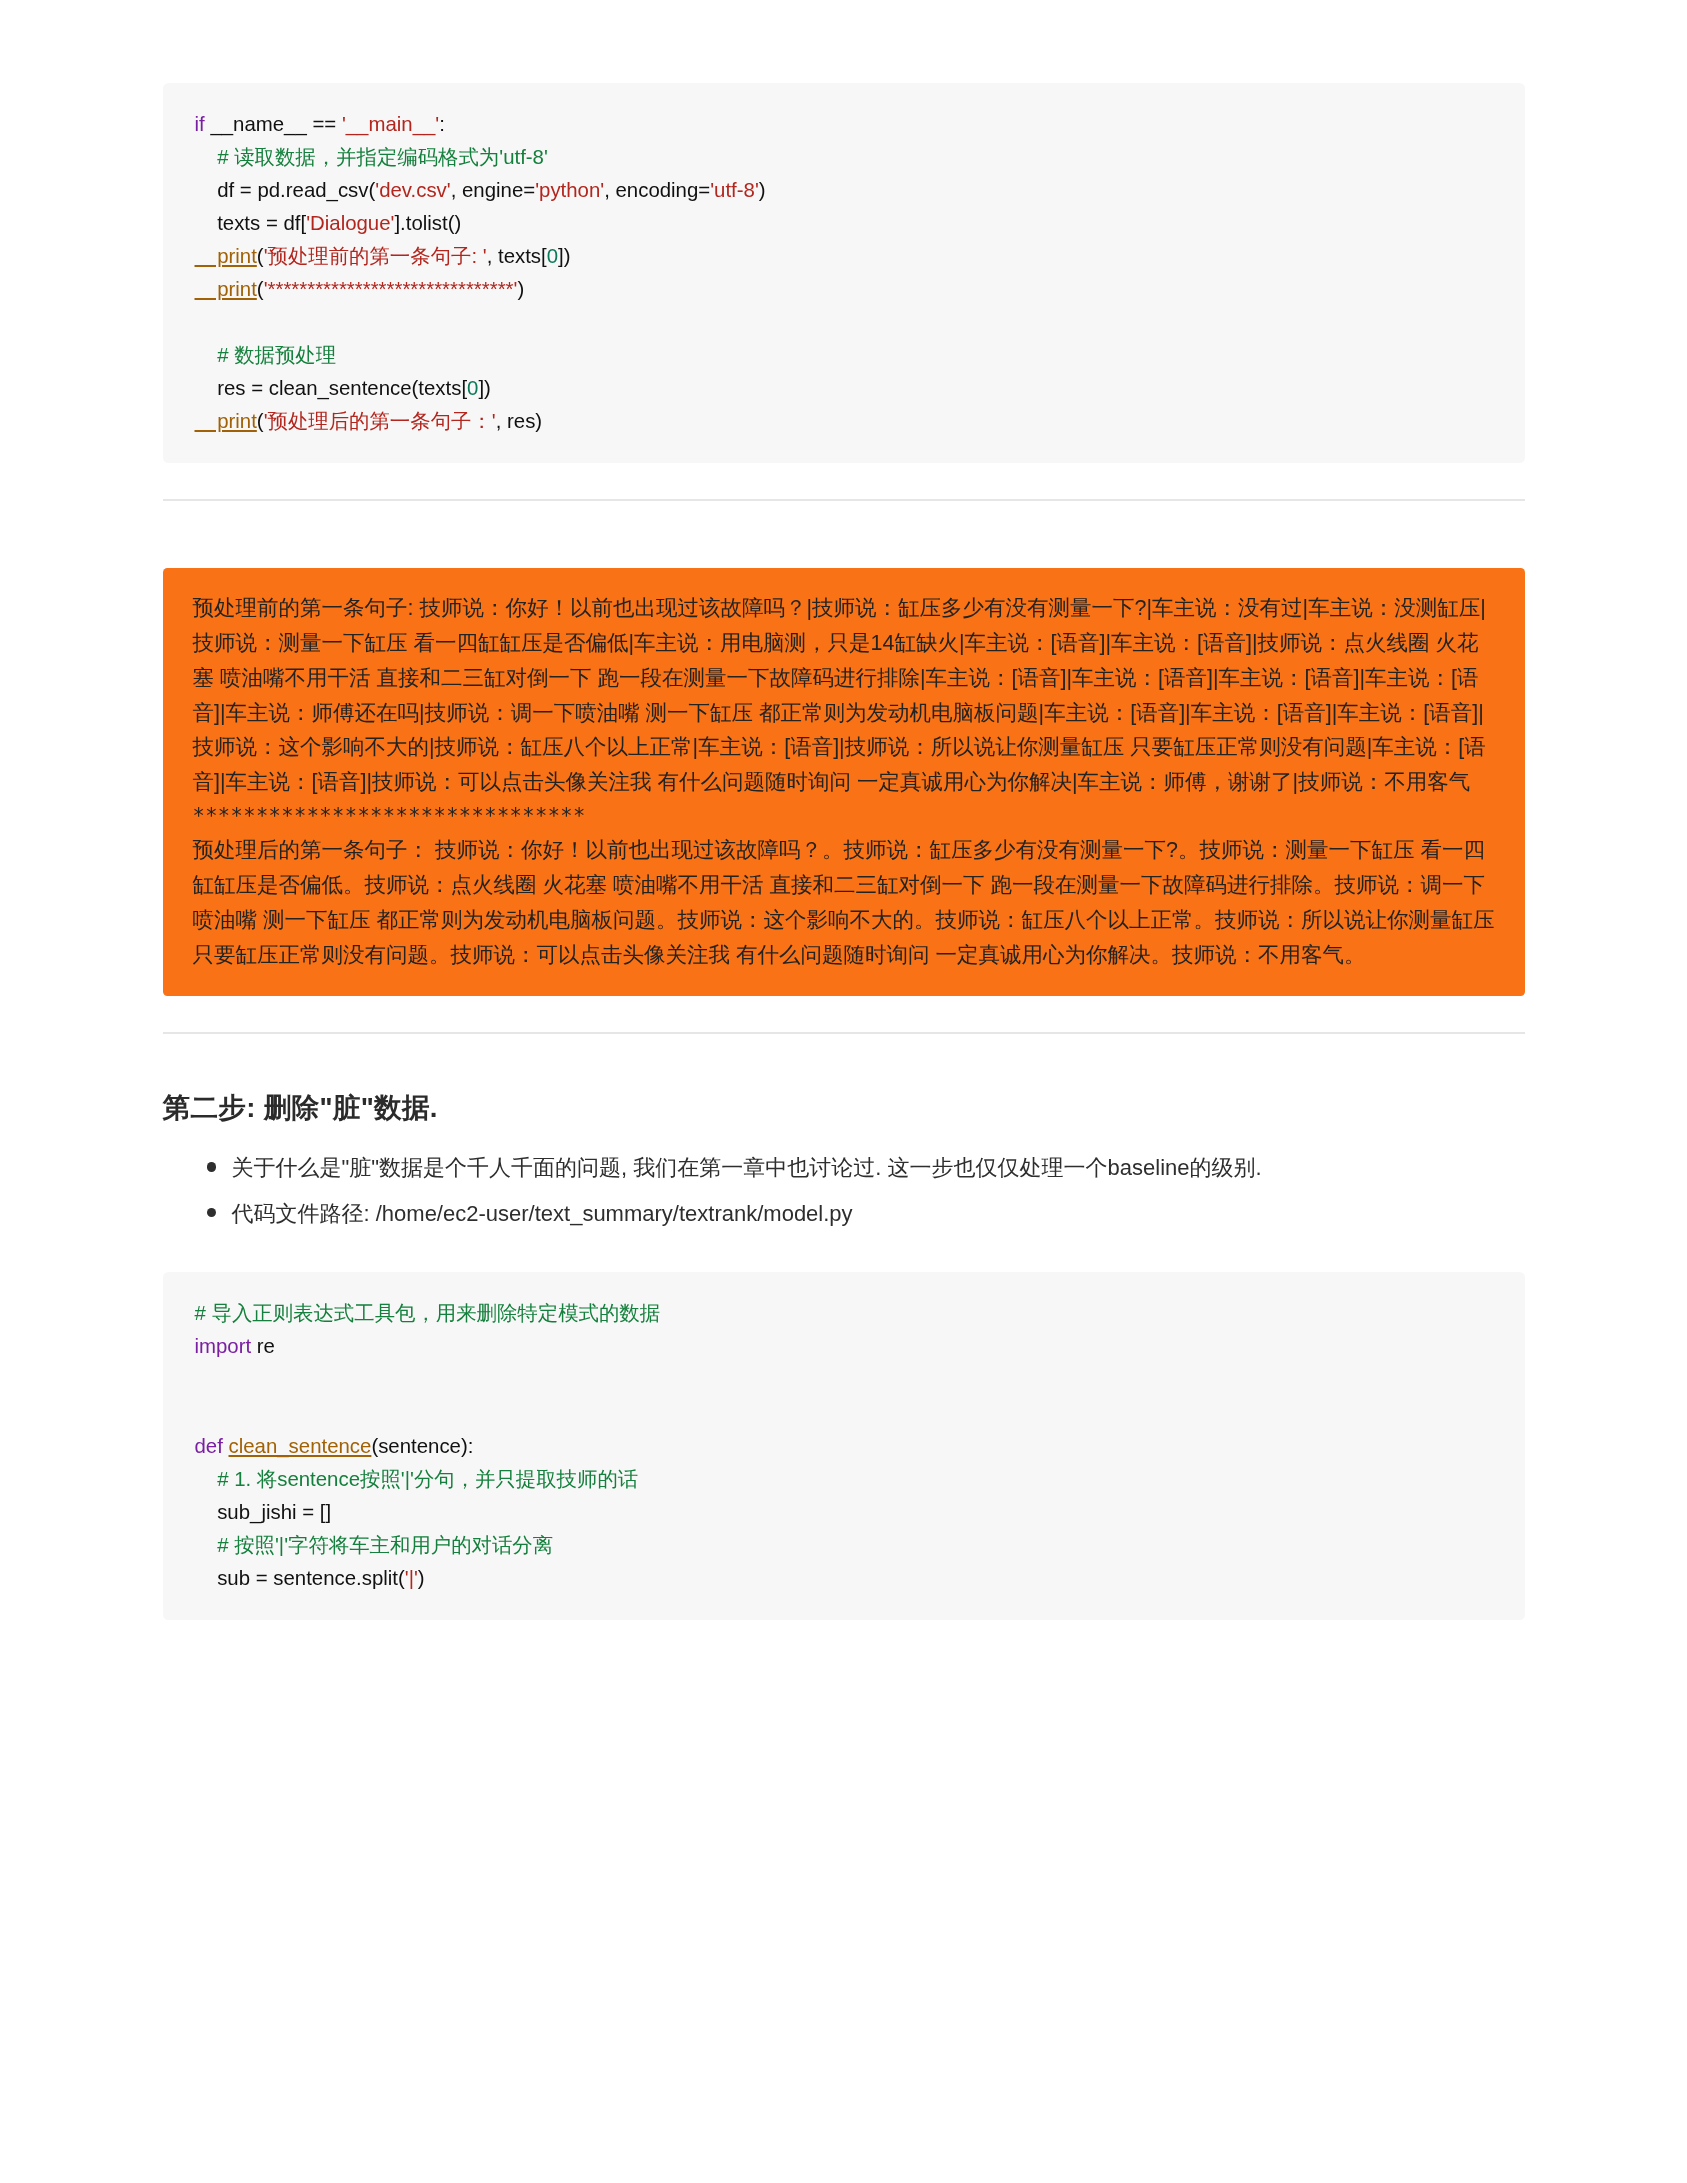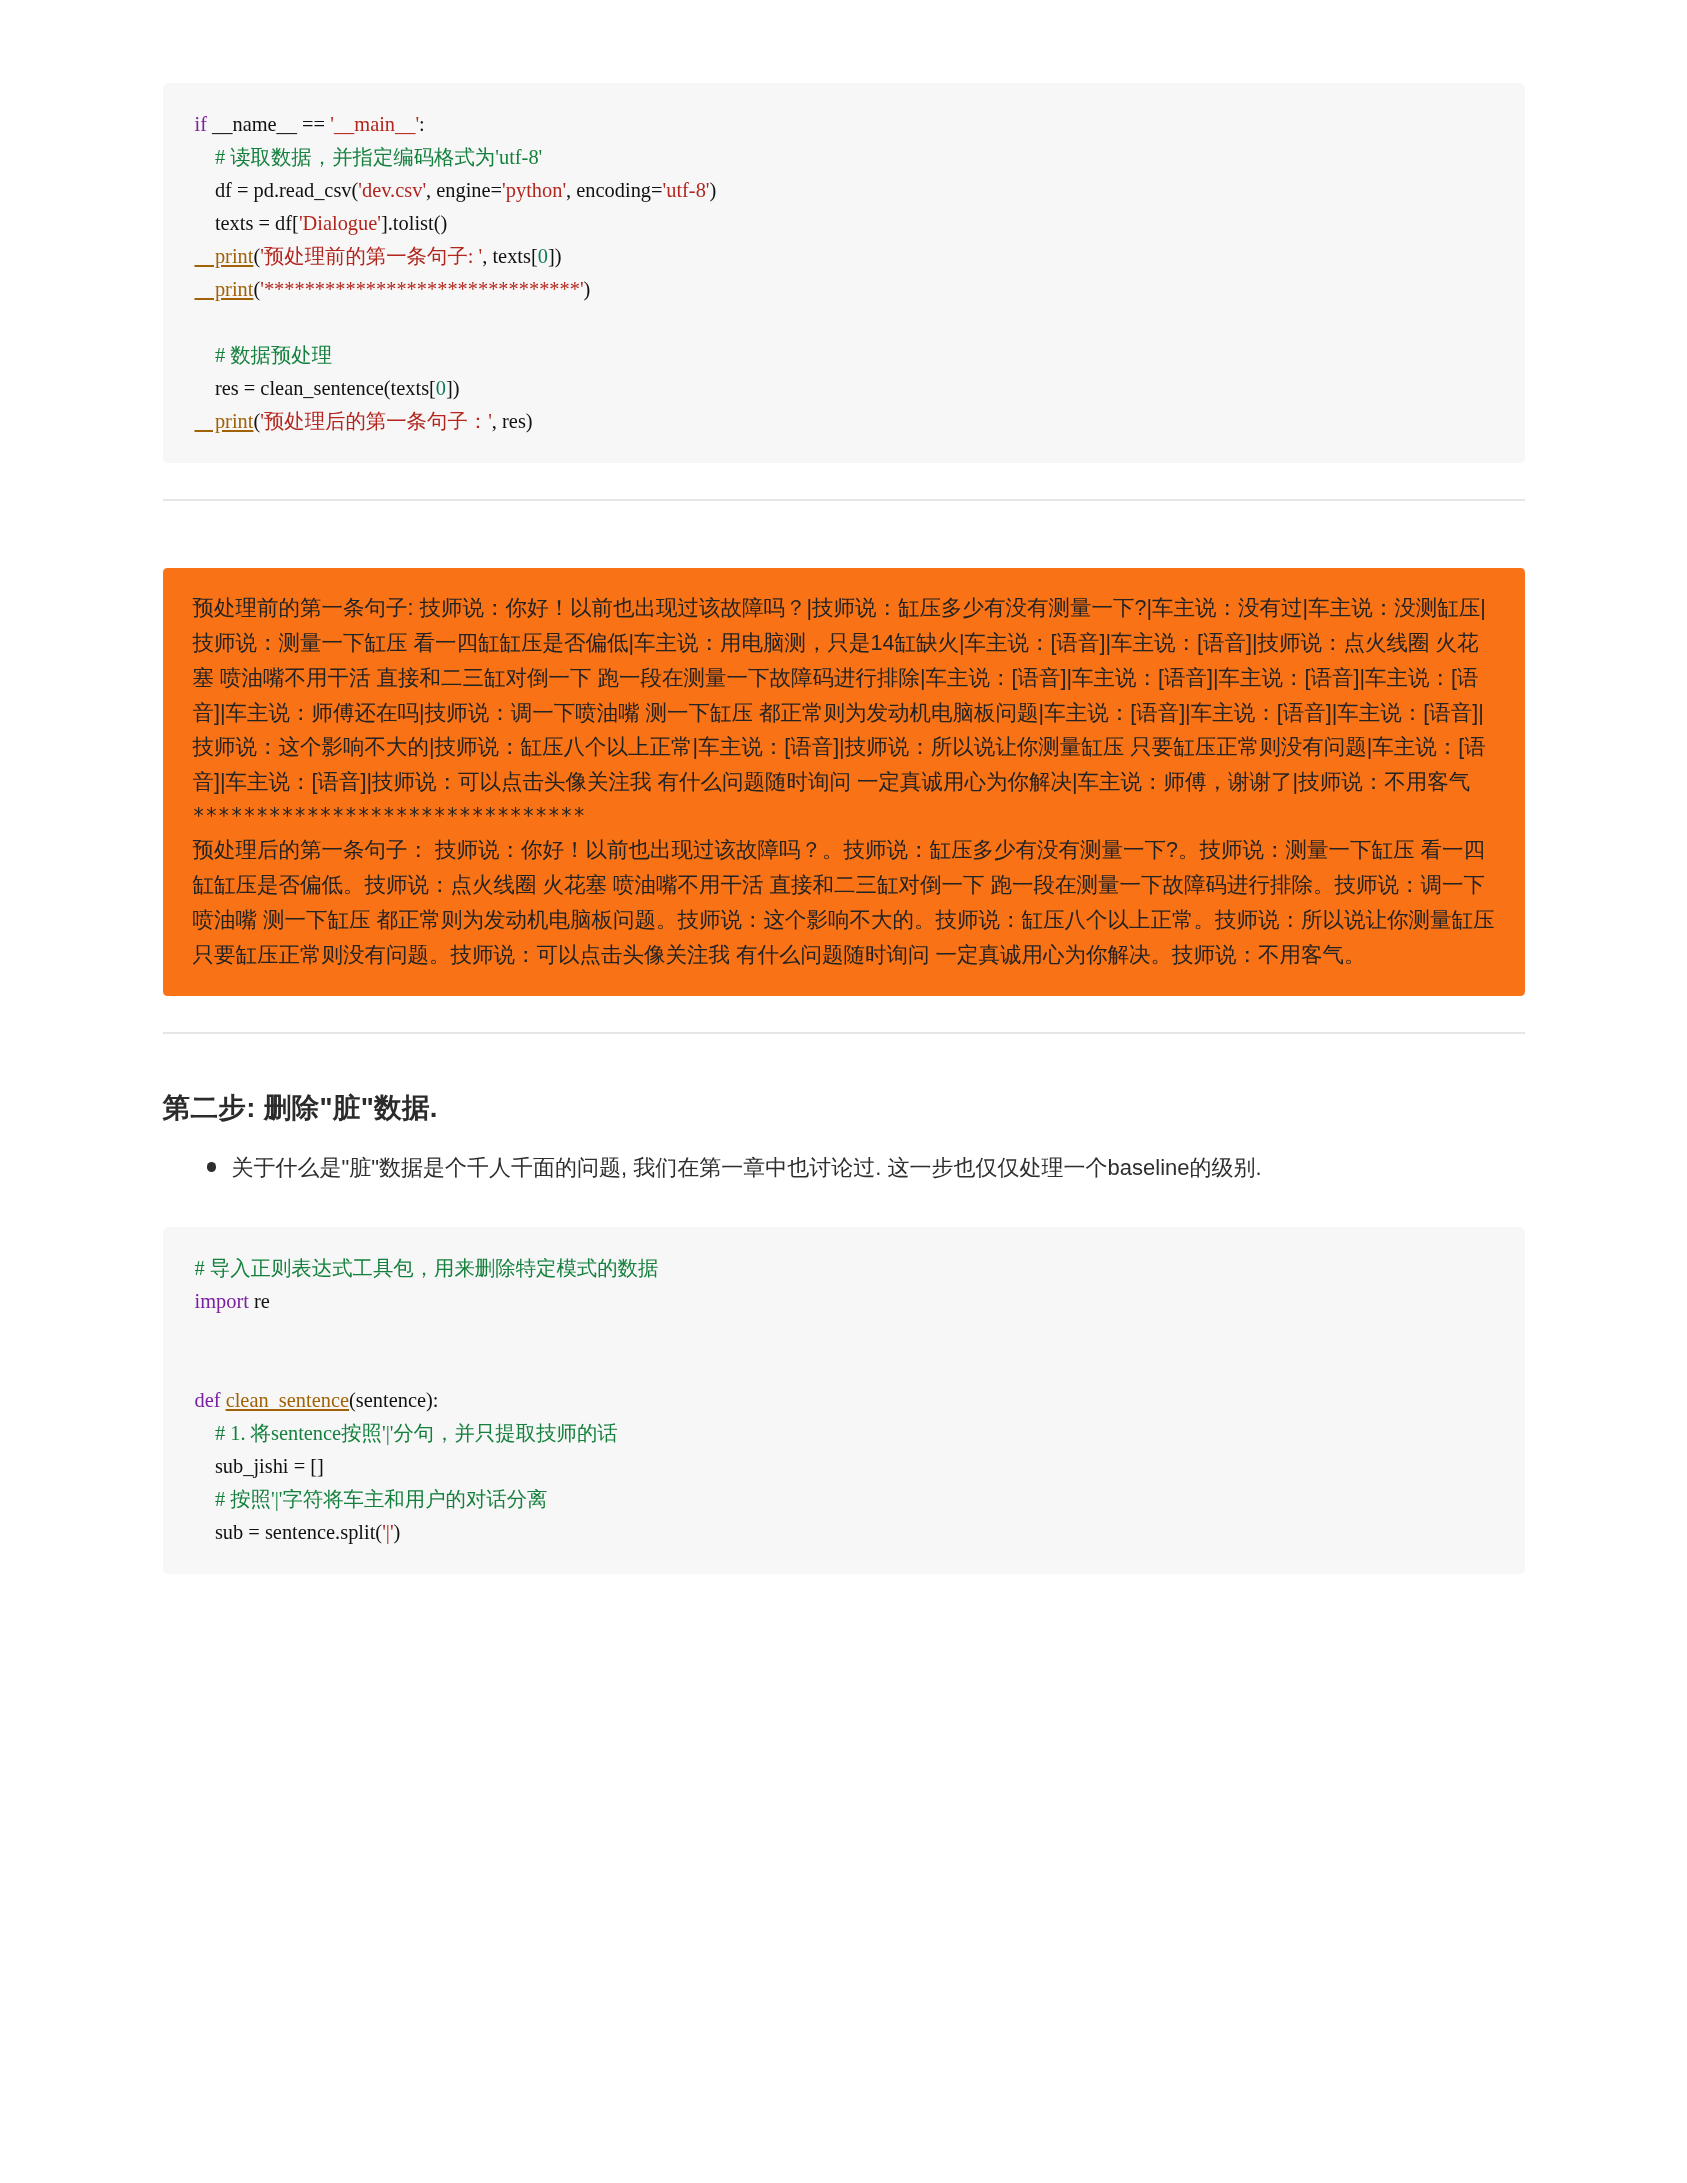--- a/index.html
+++ b/index.html
@@ -23,21 +23,21 @@
     padding-top:83px;
   }
 
   
   .codeblock{
     background:#f7f7f7;
     border-radius:5.5px;
     padding:25px 32px 25px 32px;
     box-sizing:border-box;
     width:100%;
-    font-family:Liberation Serif, serif;
+    font-family:Liberation Sans, sans-serif;
     font-size:20.4px;
     line-height:1.62;
     color:#1a1a1a;
     white-space:pre;
     overflow:hidden;
   }
   .codeblock .ln{display:block;min-height:33px;}
   .codeblock .ln.blank{min-height:33px;}
   .kw{color:#7a1fa2;}
   .fn{color:#a16207;text-decoration:underline;}
@@ -132,20 +132,23 @@
     <hr class="rule">
 
     <div class="spacer-sm"></div>
 
     <h2 class="sect">第二步: 删除"脏"数据.</h2>
 
     <ul class="bl">
       <li>
         <span>关于什么是"脏"数据是个千人千面的问题, 我们在第一章中也讨论过. 这一步也仅仅处理一个baseline的级别.</span>
       </li>
+      <li>
+        <span>代码文件路径: /home/ec2-user/text_summary/textrank/model.py</span>
+      </li>
     </ul>
 
     <div class="spacer-md"></div>
 
     <div class="codeblock" id="code2"><span class="ln"><span class="com"># 导入正则表达式工具包，用来删除特定模式的数据</span></span><span class="ln"><span class="kw">import</span><span class="pln"> re</span></span><span class="ln blank">&nbsp;</span><span class="ln blank">&nbsp;</span><span class="ln"><span class="kw">def </span><span class="fn">clean_sentence</span><span class="pln">(sentence):</span></span><span class="ln"><span class="com">    # 1. 将sentence按照</span><span class="com">'|'</span><span class="com">分句，并只提取技师的话</span></span><span class="ln"><span class="pln">    sub_jishi = []</span></span><span class="ln"><span class="com">    # 按照</span><span class="com">'|'</span><span class="com">字符将车主和用户的对话分离</span></span><span class="ln"><span class="pln">    sub = sentence.split(</span><span class="str">'|'</span><span class="pln">)</span></span></div>
 
   </div>
 </div>
 
 

